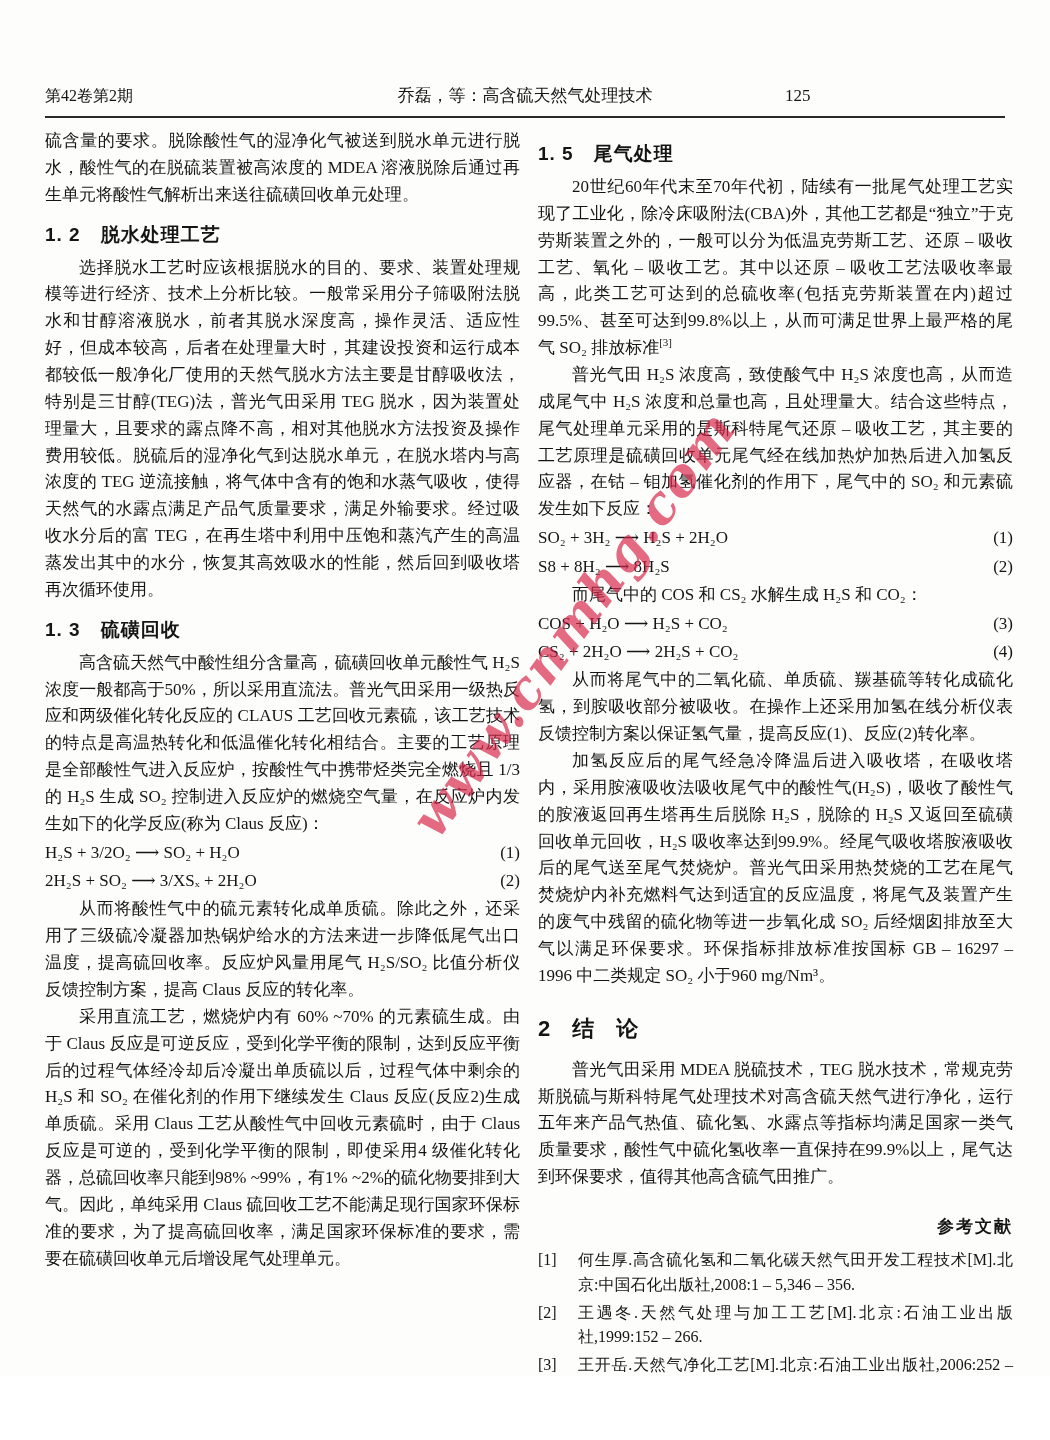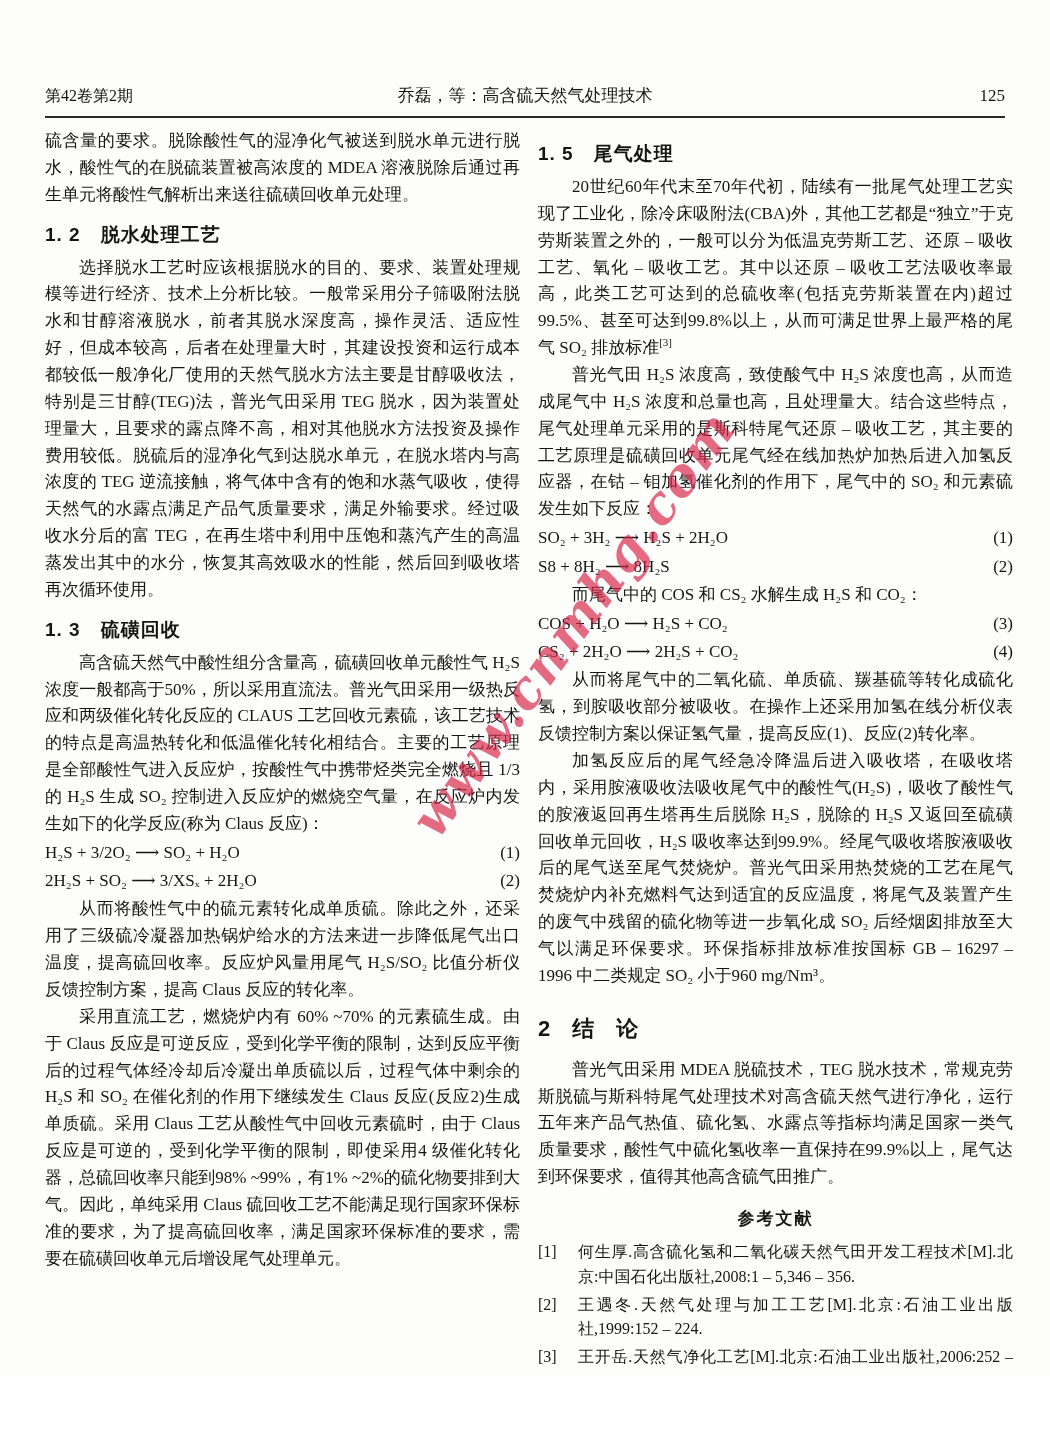--- a/index.html
+++ b/index.html
@@ -16,21 +16,21 @@
     position: absolute;
     top: 84px; left: 45px; right: 45px;
     display: flex;
     align-items: baseline;
     border-bottom: 2.5px solid #2a2a2a;
     padding-bottom: 9px;
     font-size: 16px;
   }
   .header .h-left  { width: 220px; text-align: left; }
   .header .h-center{ flex: 1; text-align: center; font-size: 17px; }
-  .header .h-right { width: 220px; text-align: right; font-size: 17px; }
+  .header .h-right { width: 220px; font-size: 17px; }
   .content {
     position: absolute;
     top: 128px; left: 45px; right: 37px;
     display: flex;
     gap: 18px;
   }
   .col { flex: 1; min-width: 0; }
   .p {
     margin: 0;
     font-size: 17px;
@@ -56,22 +56,22 @@
   .eq {
     display: flex;
     align-items: baseline;
     font-size: 17px;
     line-height: 1.55;
     margin: 2px 0;
   }
   .eq .eq-body { flex: 1; text-align: left; }
   .eq .eq-num  { width: 44px; text-align: right; }
   .refs-title {
-    margin: 16px 0 10px 0;
-    text-align: center;
+    margin: 24px 0 10px 0;
+    text-align: right;
     font-family: Liberation Serif, serif;
     font-size: 17px;
     font-weight: bold;
     letter-spacing: 2px;
   }
   .ref {
     display: flex;
     font-size: 16px;
     line-height: 1.55;
     text-align: justify;
@@ -162,21 +162,21 @@
       <p class="p">普光气田采用 MDEA 脱硫技术，TEG 脱水技术，常规克劳斯脱硫与斯科特尾气处理技术对高含硫天然气进行净化，运行五年来产品气热值、硫化氢、水露点等指标均满足国家一类气质量要求，酸性气中硫化氢收率一直保持在99.9%以上，尾气达到环保要求，值得其他高含硫气田推广。</p>
 
       <div class="refs-title">参考文献</div>
 
       <div class="ref">
         <span class="ref-label">[1]</span>
         <span class="ref-text">何生厚.高含硫化氢和二氧化碳天然气田开发工程技术[M].北京:中国石化出版社,2008:1 – 5,346 – 356.</span>
       </div>
       <div class="ref">
         <span class="ref-label">[2]</span>
-        <span class="ref-text">王遇冬.天然气处理与加工工艺[M].北京:石油工业出版社,1999:152 – 224.</span>
+        <span class="ref-text">王遇冬.天然气处理与加工工艺[M].北京:石油工业出版社,1999:152 – 266.</span>
       </div>
       <div class="ref">
         <span class="ref-label">[3]</span>
         <span class="ref-text">王开岳.天然气净化工艺[M].北京:石油工业出版社,2006:252 – 278.</span>
       </div>
     </div>
 
   </div>
 
   <div class="watermark">www.cnmhg.com</div>

